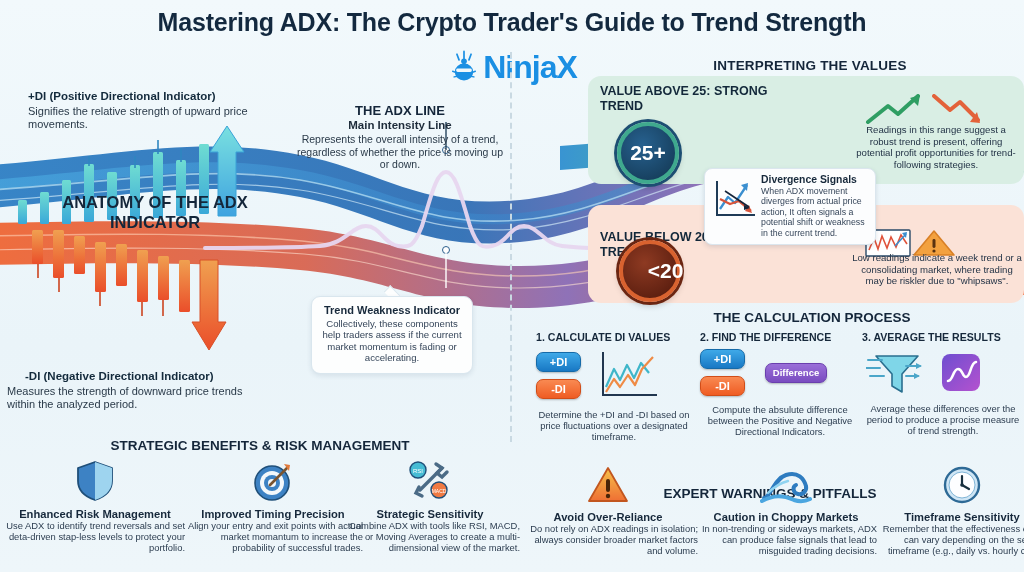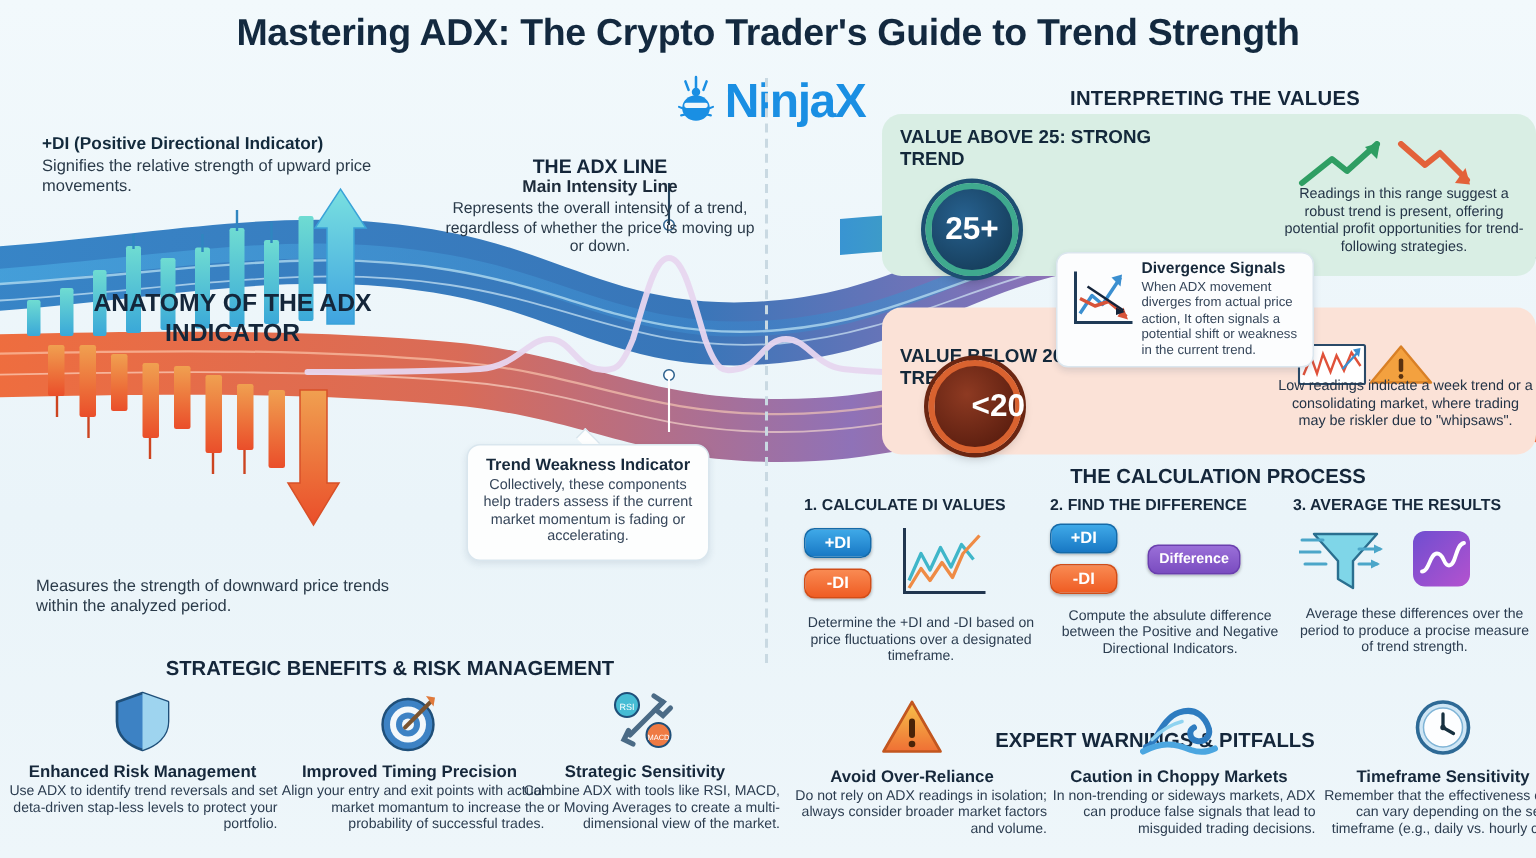--- a/index.html
+++ b/index.html
@@ -27,21 +27,21 @@
   
   .divider { left:510px; top:52px; width:0; height:390px; border-left:2px dashed #c9d9e2; }
 
   
   .pdi-head { left:28px; top:90px; width:250px; font-size:11.5px; font-weight:bold; color:#132a3c; }
   .pdi-sub { left:28px; top:105px; width:230px; font-size:11px; line-height:13px; color:#2a3a49; }
 
   .anatomy-title { left:20px; top:192px; width:270px; text-align:center; font-size:16.5px; font-weight:bold; color:#14263a; line-height:20px; }
 
   .ndi-head { left:25px; top:370px; width:260px; font-size:11.5px; font-weight:bold; color:#132a3c; }
-  .ndi-sub { left:24px; top:385px; width:240px; font-size:11px; line-height:13px; color:#2a3a49; }
+  .ndi-sub { left:7px; top:385px; width:240px; font-size:11px; line-height:13px; color:#2a3a49; }
 
   
   .adx-head { left:300px; top:103px; width:200px; text-align:center; font-size:13px; font-weight:bold; color:#14263a; }
   .adx-sub1 { left:300px; top:119px; width:200px; text-align:center; font-size:11.5px; font-weight:bold; color:#1d2b3a; }
   .adx-sub2 { left:296px; top:133px; width:208px; text-align:center; font-size:10.5px; line-height:12.5px; color:#2a3a49; }
 
   
   .twi {
     left:311px; top:296px; width:162px; padding:7px 9px 9px;
     background:#fdfefe; border:1px solid #d9e6ee; border-radius:9px;
@@ -232,20 +232,21 @@
     </span>
   </div>
 
   <div class="abs divider"></div>
 
   <div class="abs pdi-head">+DI (Positive Directional Indicator)</div>
   <div class="abs pdi-sub">Signifies the relative strength of upward price movements.</div>
 
   <div class="abs anatomy-title">ANATOMY OF THE ADX INDICATOR</div>
 
+  <div class="abs ndi-head">-DI (Negative Directional Indicator)</div>
   <div class="abs ndi-sub">Measures the strength of downward price trends within the analyzed period.</div>
 
   <div class="abs adx-head">THE ADX LINE</div>
   <div class="abs adx-sub1">Main Intensity Line</div>
   <div class="abs adx-sub2">Represents the overall intensity of a trend, regardless of whether the price is moving up or down.</div>
 
   <div class="abs twi-tail"></div>
   <div class="abs twi">
     <h4>Trend Weakness Indicator</h4>
     <p>Collectively, these components help traders assess if the current market momentum is fading or accelerating.</p>

